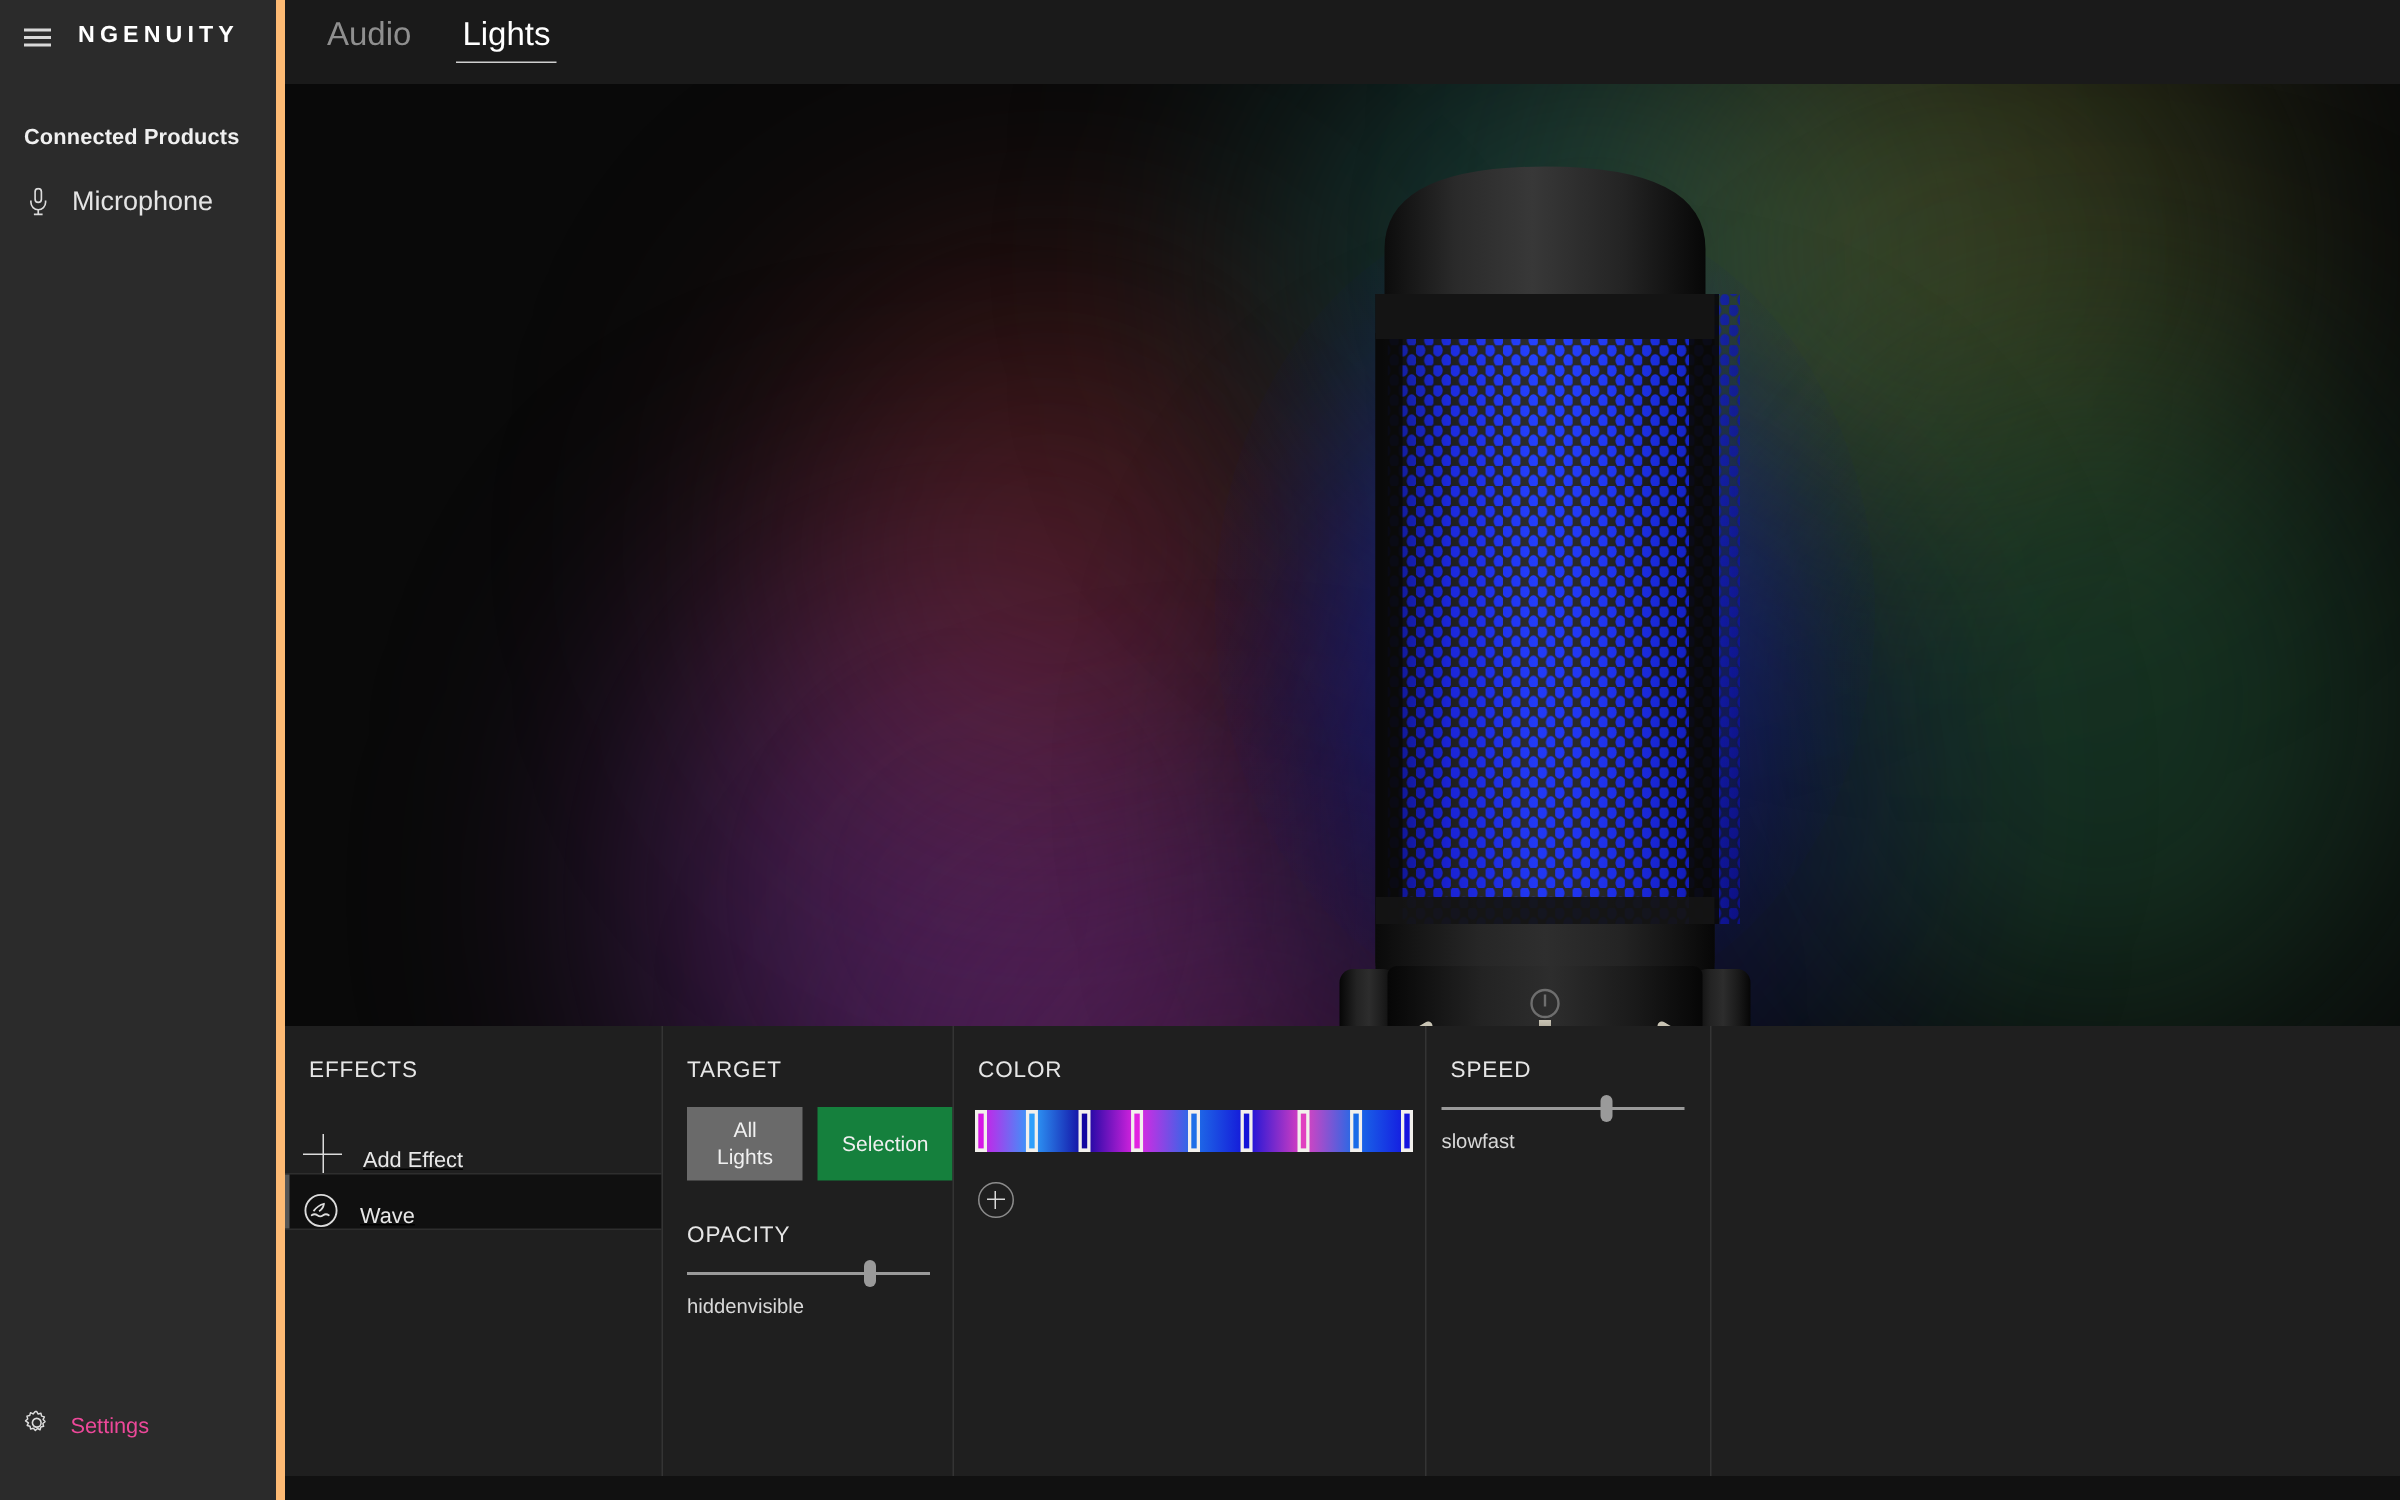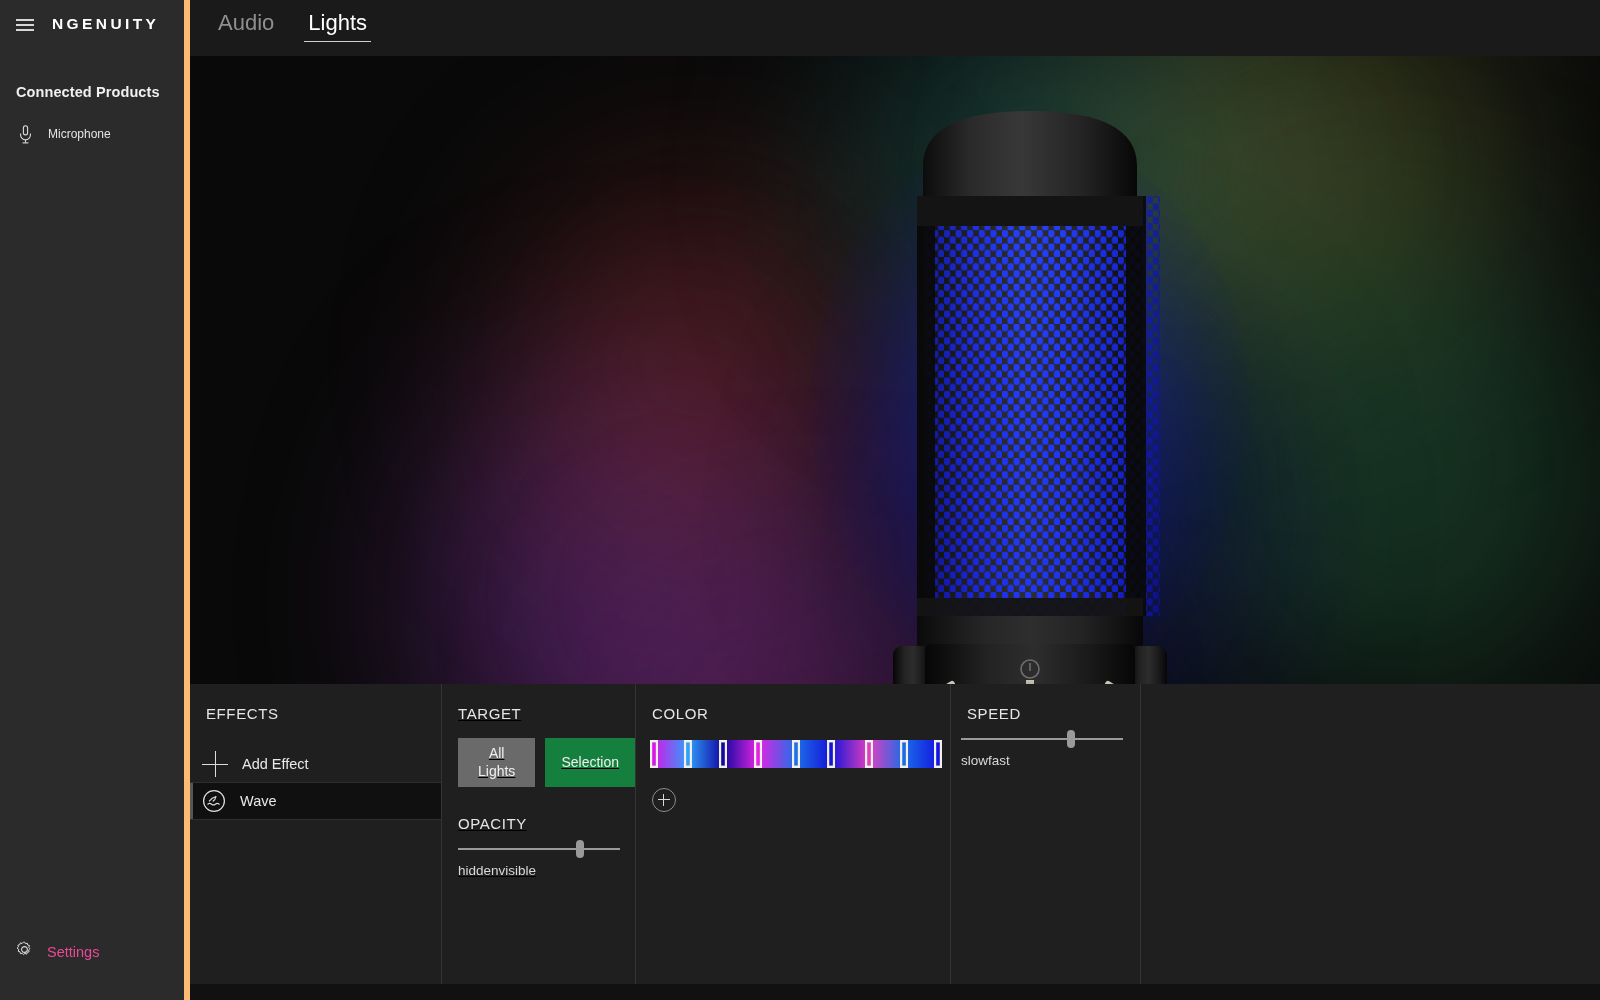--- a/index.html
+++ b/index.html
@@ -35,21 +35,21 @@
     letter-spacing: 3.4px;
   }
   .sidebar-section-title {
     color: #f0f0f0; font-size: 14.5px; font-weight: 700;
     padding: 0 0 0 16px; margin-top: 36px; letter-spacing: 0.1px;
   }
   .sidebar-item {
     display: flex; align-items: center; gap: 14px;
     padding-left: 16px; margin-top: 22px; cursor: pointer; height: 24px;
   }
-  .sidebar-item .label { color: #e4e4e4; font-size: 12px; }
+  .sidebar-item .label { color: #e4e4e4; font-size: 18px; }
   .mic-icon { width: 18px; height: 20px; flex: 0 0 18px; display:flex; align-items:center; justify-content:center; }
   .settings-row {
     position: absolute; left: 0; bottom: 38px;
     display: flex; align-items: center; gap: 14px;
     padding-left: 16px; cursor: pointer;
   }
   .settings-row .label { color: #ec4899; font-size: 14.5px; }
 
   
   #main { position: relative; width: 1410px; height: 1000px; flex: 1 1 auto; background:#111; }
@@ -84,35 +84,36 @@
   }
 
   
   #panel {
     position: absolute; top: 684px; left: 0; width: 1410px; height: 300px;
     background: #1f1f1f; display: flex;
   }
   .col { position: relative; height: 300px; padding: 16px 0 0 0; }
   .col + .col { border-left: 1px solid #343434; }
   .col-effects { width: 251px; padding-left: 0; }
-  .col-target  { width: 194px; text-decoration: underline; }
+  .col-target  { width: 194px; }
   .col-color   { width: 315px; }
   .col-speed   { width: 190px; }
   .col-rest    { flex: 1 1 auto; }
 
   .col-title {
     font-size: 15px; color: #e6e6e6; letter-spacing: 0.6px;
     margin: 5px 0 0 16px; font-weight: 400;
   }
 
   
   .effect-row {
-    display: flex; align-items: center; gap: 14px;
+    display: flex; align-items: flex-end; gap: 14px;
     height: 36px; padding-left: 12px; margin-top: 0px; cursor: pointer;
     position: relative;
+    text-decoration: underline;
   }
   #row-add { margin-top: 24px; }
   #row-wave {
     margin-top: 0px; background: #101010;
     border-top: 1px solid #2e2e2e; border-bottom: 1px solid #2e2e2e;
     height: 38px;
   }
   #row-wave::before {
     content: ""; position: absolute; left: 0; top: 0; bottom: 0; width: 3px; background: #555;
   }

